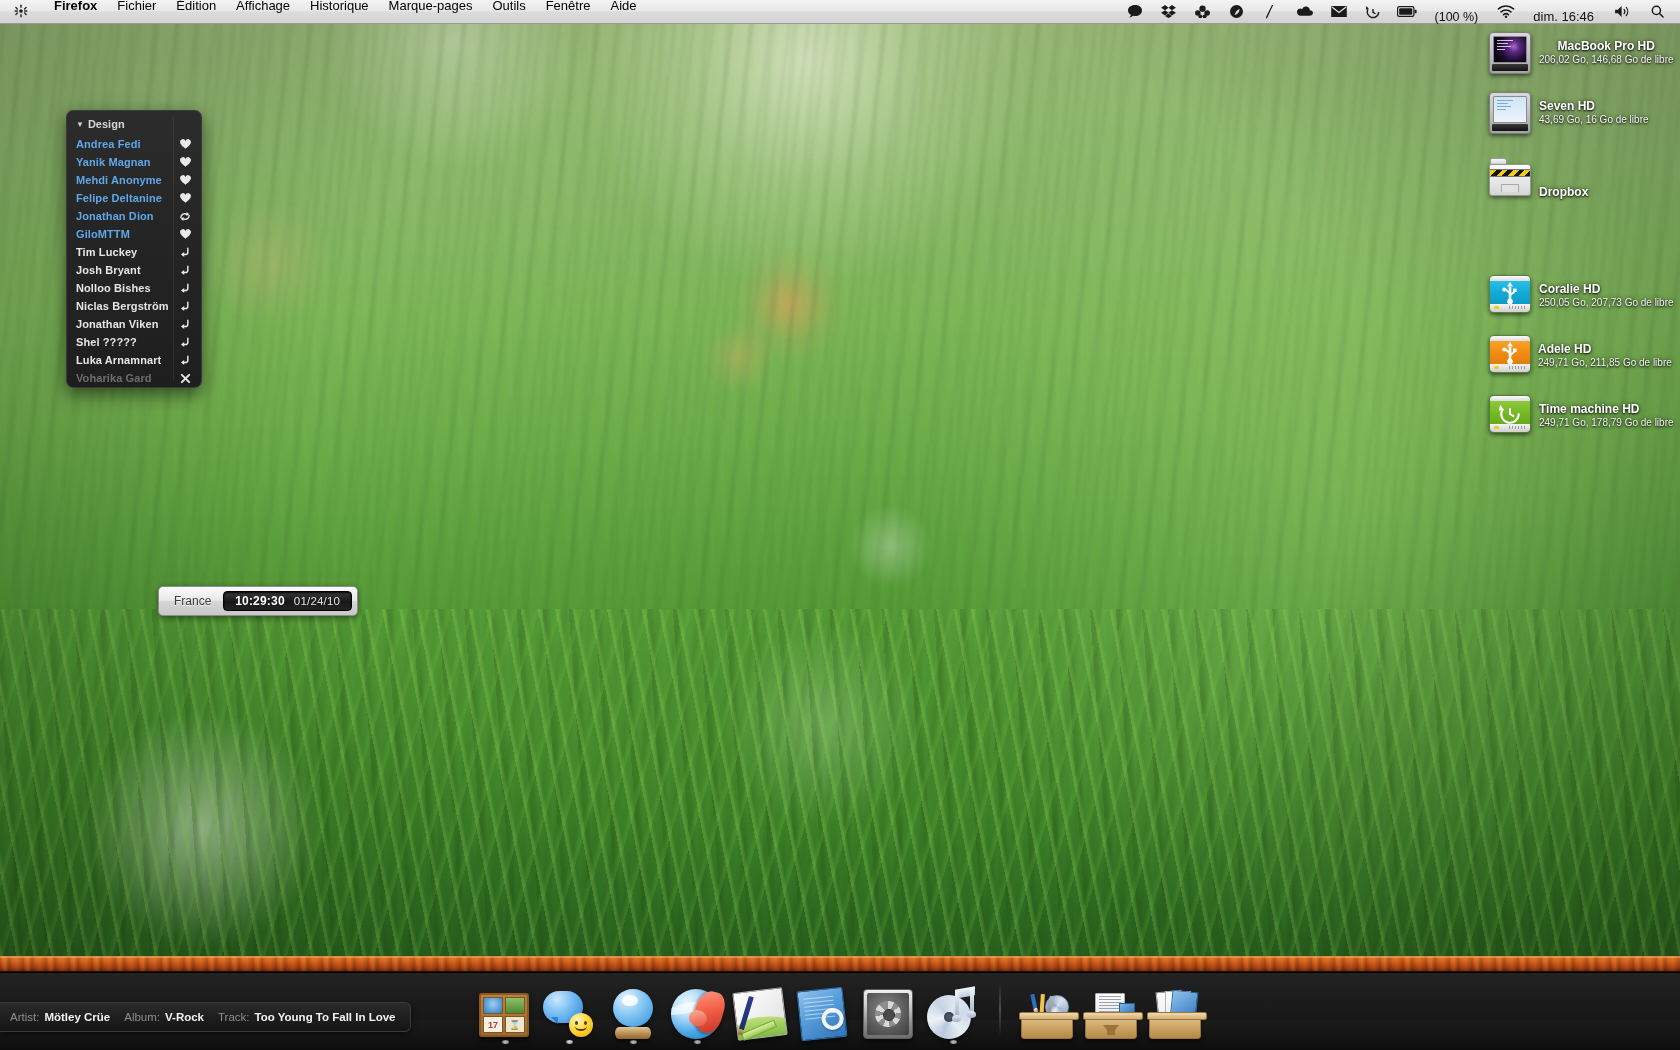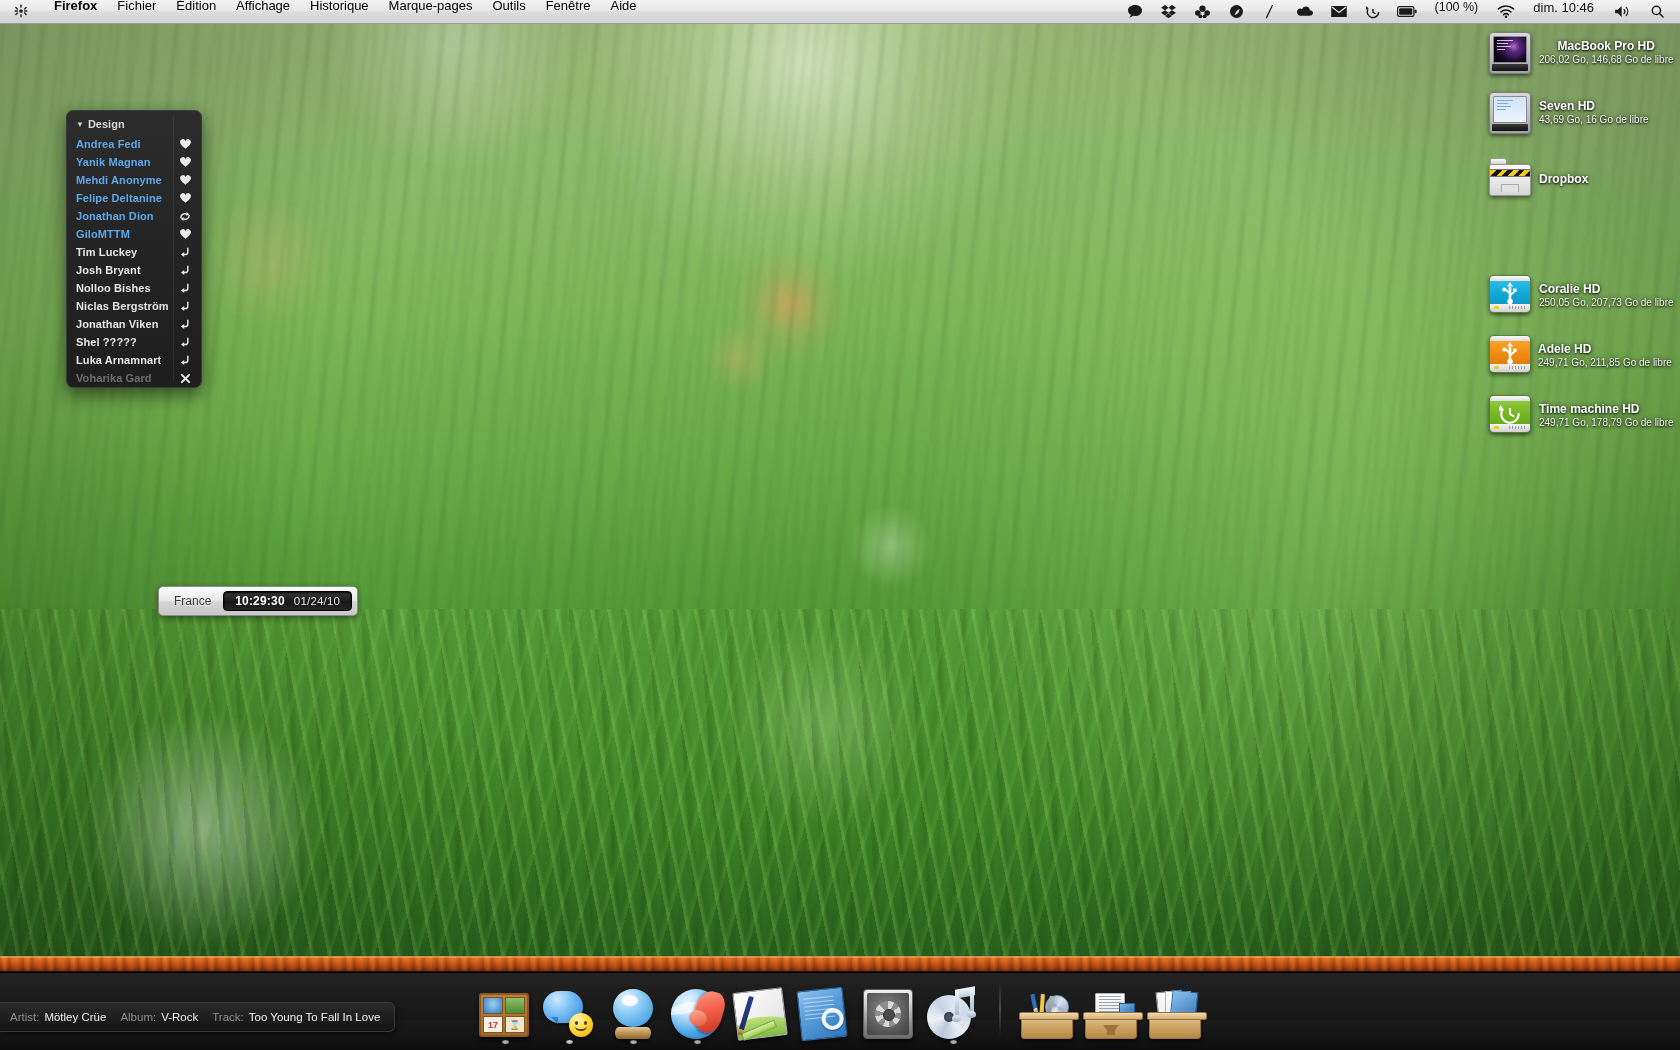--- a/index.html
+++ b/index.html
@@ -52,21 +52,21 @@
   #menubar {
     position:absolute; left:0; top:0; width:1680px; height:24px;
     background:linear-gradient(to bottom,#f3f3f3 0%,#e9e9e9 45%,#dcdcdc 52%,#d2d2d2 100%);
     border-bottom:1px solid #9a9a9a;
     display:flex; align-items:center; z-index:50;
     font-size:13px; color:#000;
   }
   .apple-glyph { margin:0 16px 0 14px; font-size:14px; line-height:1; color:#222; }
   .menu-item { padding:0 10px; height:36px; line-height:24px; white-space:nowrap; }
   .menu-item.app { font-weight:bold; }
-  .mb-right { margin-left:auto; display:flex; align-items:flex-start; padding-right:10px; gap:8px; }
+  .mb-right { margin-left:auto; display:flex; align-items:flex-end; padding-right:10px; gap:8px; }
   .mb-icon { width:26px; height:24px; display:flex; align-items:center; justify-content:center; color:#1b1b1b; }
   .mb-icon svg { display:block; }
   .mb-text { padding:0 7px; font-size:12.5px; color:#111; white-space:nowrap; }
   .mb-clock { padding:0 8px 0 6px; font-size:13px; color:#111; white-space:nowrap; }
 
   
   #design-widget {
     position:absolute; left:66px; top:110px; width:136px;
     background:linear-gradient(to bottom,#2c2c2c 0%,#242424 50%,#1e1e1e 100%);
     border:1px solid #3b3b3b; border-radius:7px;
@@ -457,21 +457,21 @@
   
   #nowplaying {
     position:absolute; left:0; bottom:18px; height:30px; z-index:40;
     background:linear-gradient(to bottom,#2b2b2b 0%,#1d1d1d 55%,#151515 100%);
     border:1px solid #3a3a3a; border-left:none; border-radius:0 6px 6px 0;
     display:flex; align-items:center; gap:14px; padding:0 14px 0 10px;
     box-shadow:0 2px 6px rgba(0,0,0,0.6);
     font-size:11.5px; white-space:nowrap;
   }
   #nowplaying .k { color:#8f8f8f; }
-  #nowplaying .v { color:#f2f2f2; font-weight:normal; }
+  #nowplaying .v { color:#f2f2f2; font-weight:bold; }
   #nowplaying .pair { display:flex; align-items:baseline; gap:5px; }
 </style>
 </head>
 <body>
 
 <div id="desktop">
   <div class="grassfx"></div>
   <div class="blades"></div>
   <div class="vignette"></div>
 </div>
@@ -572,21 +572,21 @@
     <span class="mb-icon">
       <svg width="18" height="13" viewBox="0 0 19 14">
           <g fill="none" stroke="#1b1b1b" stroke-width="1.7" stroke-linecap="round">
         <path d="M1.4 4.2A12 12 0 0117.6 4.2"></path>
             <path d="M4.2 7.4a8 8 0 0110.6 0"></path>
             <path d="M6.9 10.4a4 4 0 015.2 0"></path>
           </g>
         <circle cx="9.5" cy="12.6" r="1.3" fill="#1b1b1b"></circle>
         </svg>
     </span>
-    <span class="mb-clock">dim. 10:46</span>
+    <span class="mb-clock">dim. 16:46</span>
     <span class="mb-icon">
       <svg width="16" height="13" viewBox="0 0 17 14">
           <path fill="#1b1b1b" d="M0 5h3l4-4v12l-4-4H0z"></path>
         <g fill="none" stroke="#1b1b1b" stroke-width="1.3" stroke-linecap="round">
           <path d="M9.6 4.6a3.8 3.8 0 010 4.8"></path>
             <path d="M12 2.6a6.8 6.8 0 010 8.8"></path>
           </g>
         </svg>
     </span>
     <span class="mb-icon">
@@ -776,21 +776,21 @@
             </div>
           </div>
           <div class="base"></div>
         </div>
       </div>
       <div class="d-txt">
         <div class="d-name">Seven HD</div>
         <div class="d-sub">43,69 Go, 16 Go de libre</div>
       </div>
     </div>
-    <div class="drive" style="left: 1489px; top: 158px;">
+    <div class="drive" style="left: 1489px; top: 158px; align-items: flex-end;">
       <div class="d-icon">
         <div class="folder-ico">
           <div class="tab"></div>
           <div class="bodyf">
             <div class="hazard"></div>
             <div class="slot"></div>
           </div>
         </div>
       </div>
       <div class="d-txt">

